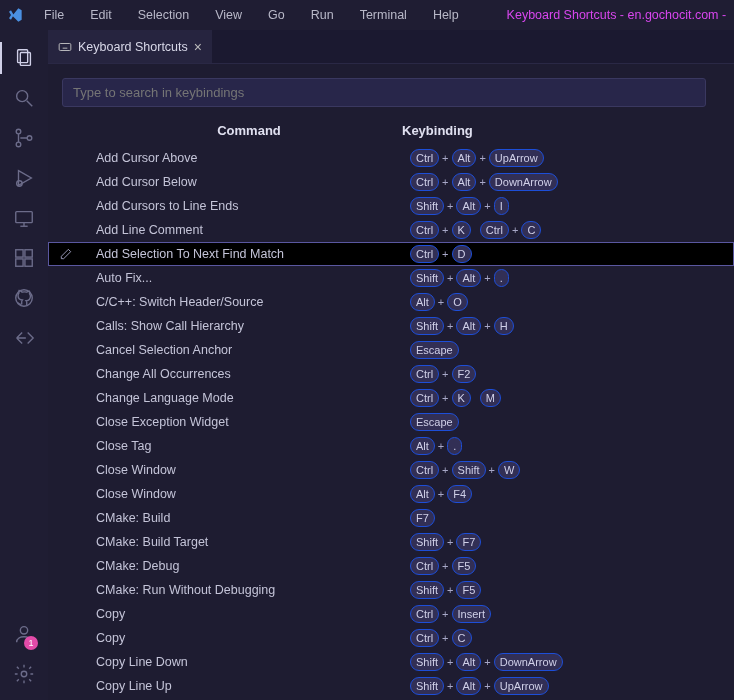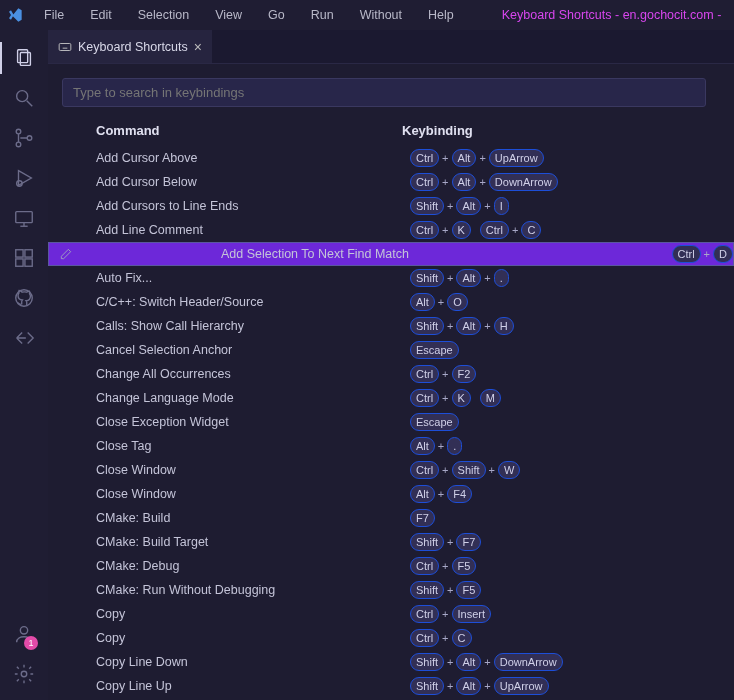--- a/index.html
+++ b/index.html
@@ -24,29 +24,29 @@
   
   .tabs { height: 34px; background: #1b1930; display: flex; align-items: stretch; border-bottom: 1px solid #2a2845;}
   .tab { display: flex; align-items: center; padding: 0 10px; gap: 6px; background: #26243f; color: #d8d8e8; font-size: 12.5px; border-right: 1px solid #1b1930; text-align: right;}
   .tab .close { font-size: 14px; color:#bbb; cursor:pointer;}
   
   .sub { padding: 14px 28px 8px 14px; }
   .search-box { width: 100%; background: #28264a; border: 1px solid #3a3860; border-radius: 3px; padding: 6px 10px; color: #8c8cc8; font-size: 13px; }
   
   .grid-header, .row { display: grid; grid-template-columns: 36px 1fr 1fr; align-items: center; }
   .grid-header { padding: 8px 14px 8px 0; color:#e0e0f0; font-weight:600;}
-  .grid-header .c1 { padding-left: 48px; grid-column: 1 / span 2;}
+  .grid-header .c1 { padding-left: 48px; grid-column: 1 / span 2; text-align: center;}
   .grid-header .c2 { padding-left: 0;}
   
   .rows { overflow: hidden; }
   .row { height: 24px; font-size: 12.5px; color:#c4c4d8;}
   .row .gutter { display:flex; align-items:center; justify-content:center; color:#a0a0c0;}
   .row .cmd { padding-left: 12px; white-space:nowrap;}
   .row .kb { }
-  .row.selected { background:#6d28d9; box-shadow: inset 0 0 0 1px #5a57a0; text-align: right;}
+  .row.selected { background:#000000; box-shadow: inset 0 0 0 1px #5a57a0;}
   
   .key { background:#322f55; border:1px solid #1d4ed8; border-radius:9px; padding:0 5px; font-size:11px; line-height:16px; display:inline-block; color:#d0d0e8; margin:0 1px;}
   .plus { color:#a8a8c8; font-size:11px; margin:0 2px;}
   
   svg { display:block; }
 </style>
 </head>
 <body>
 
 <div class="titlebar">
@@ -55,21 +55,21 @@
         <path fill="#4a90e2" d="M17 2l5 3v14l-5 3-9-9 9-11zM3 7l3-2 4 7-4 7-3-2 3-5-3-5z"></path>
       </svg>
   </span>
   <div class="menu" id="menu">
       <span>File</span>
       <span>Edit</span>
       <span>Selection</span>
       <span>View</span>
       <span>Go</span>
       <span>Run</span>
-      <span>Without</span>
+      <span>Terminal</span>
       <span>Help</span>
     </div>
   <div class="title">Keyboard Shortcuts - en.gochocit.com -</div>
 </div>
 
 <div class="shell">
   <div class="activitybar">
     <div class="ab-item active">
         <svg width="22" height="22" viewBox="0 0 24 24" fill="none" stroke="currentColor" stroke-width="1.5">
           <rect x="5" y="3" width="11" height="14" rx="1"></rect>

